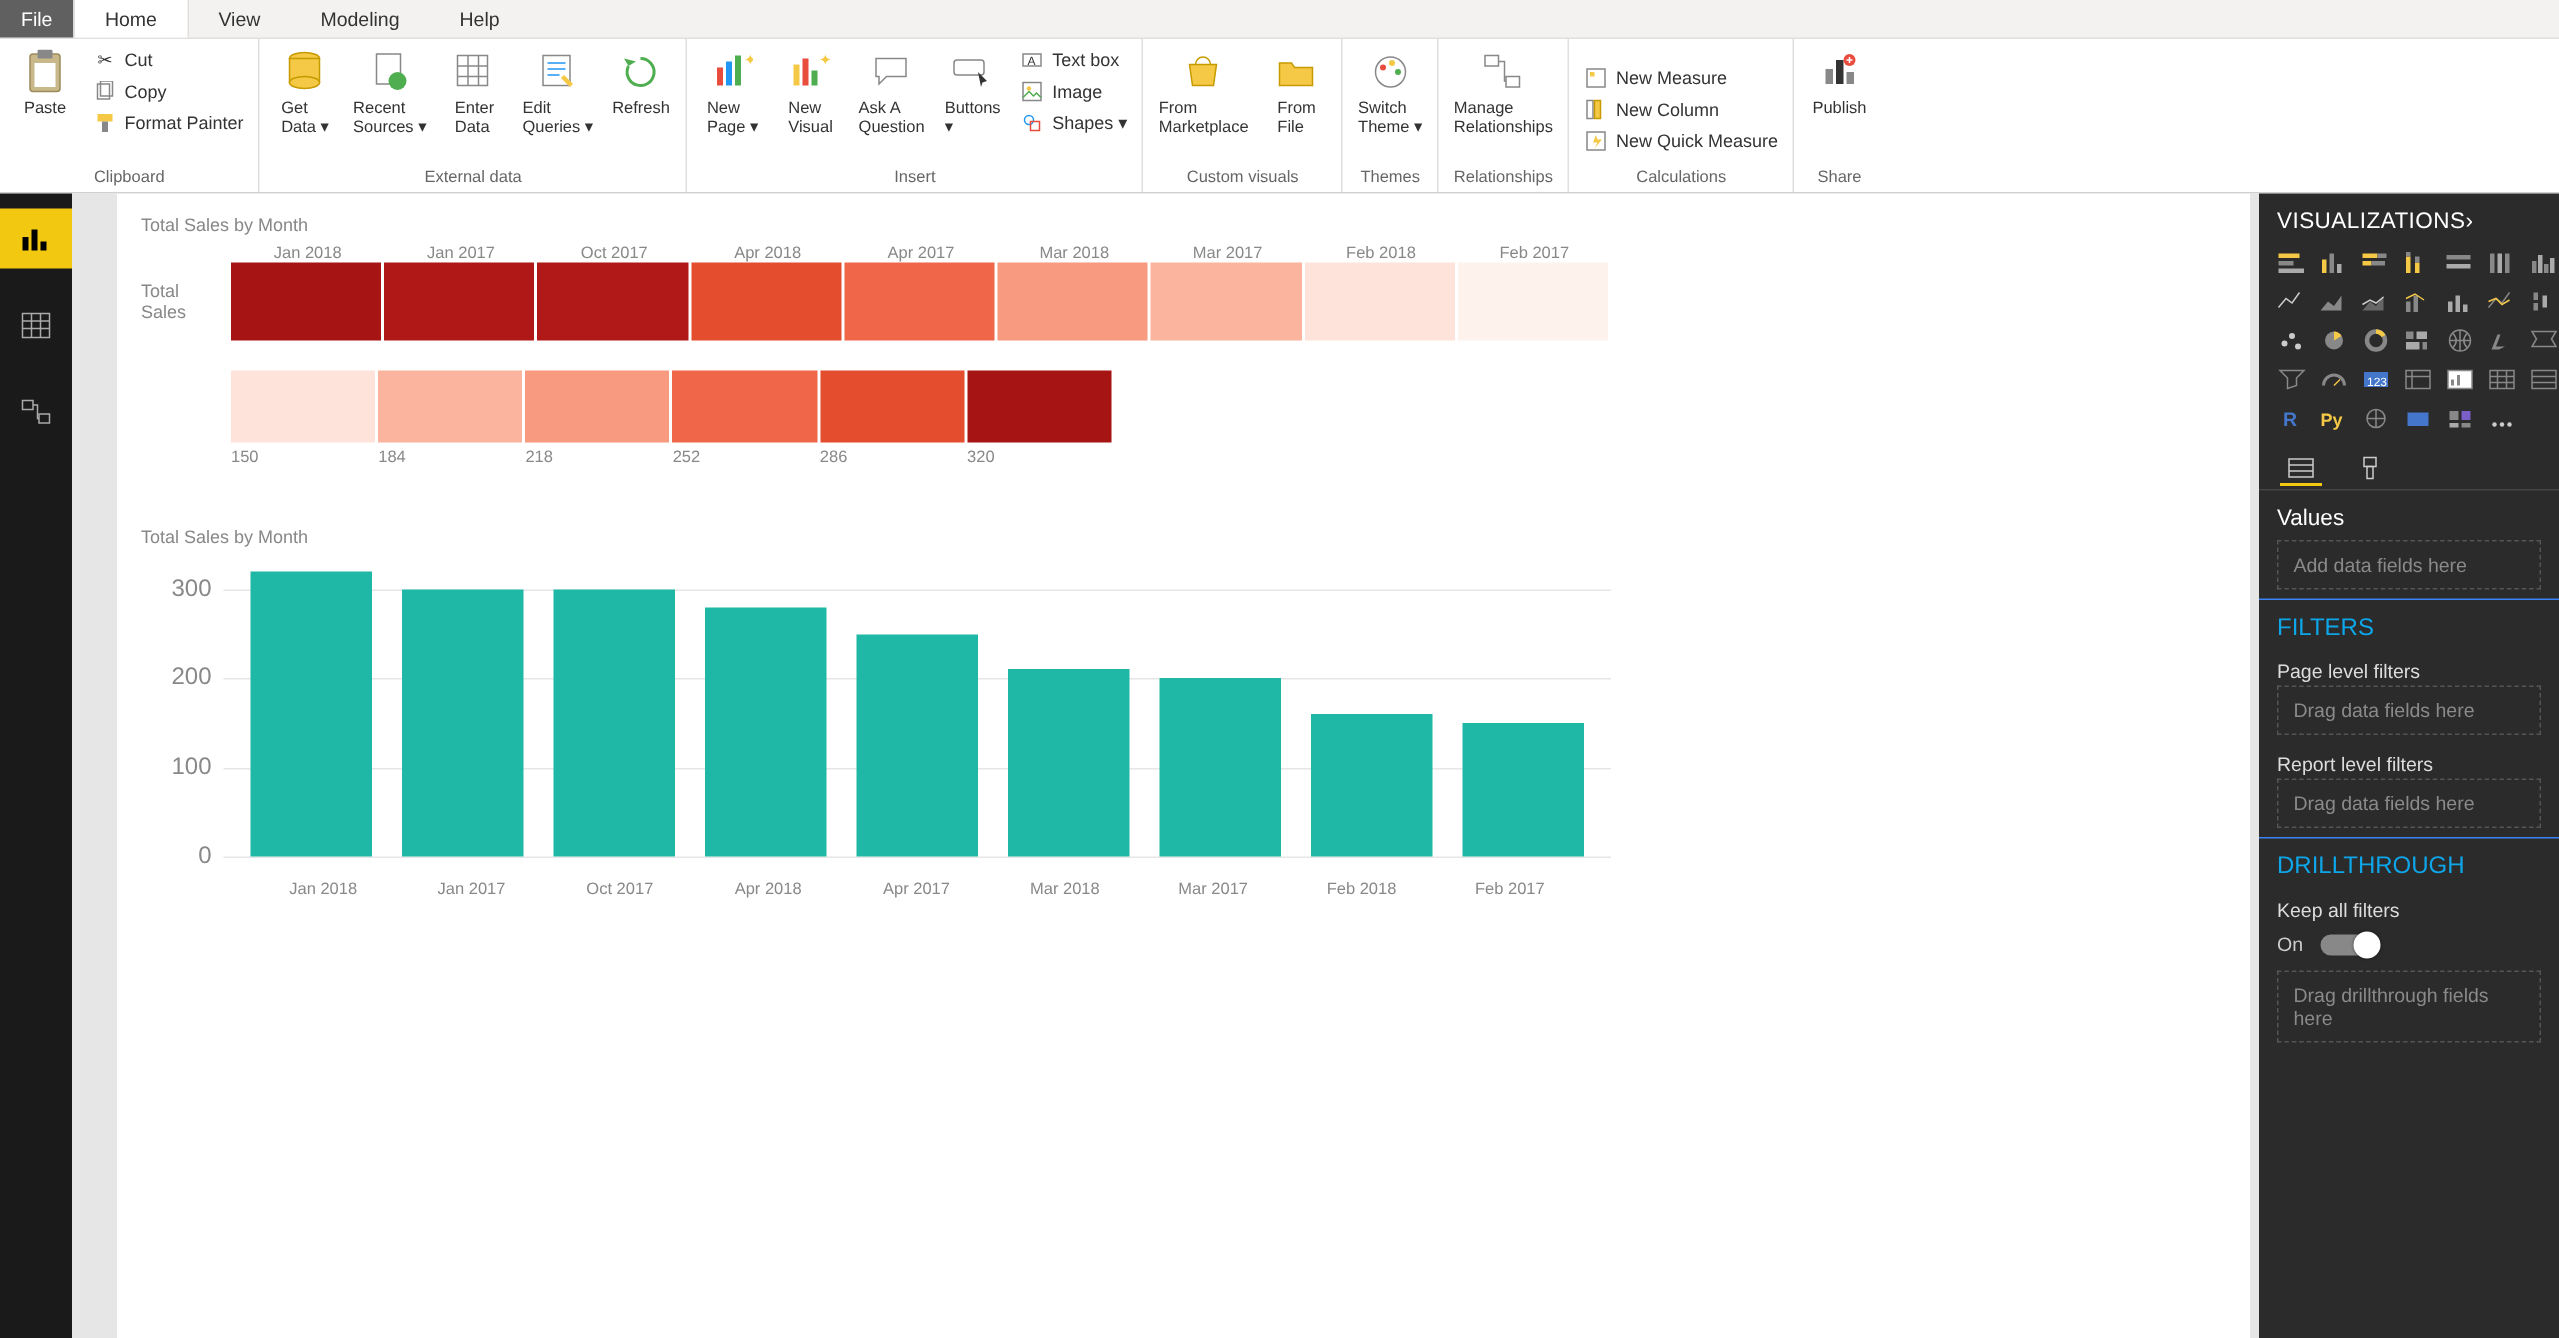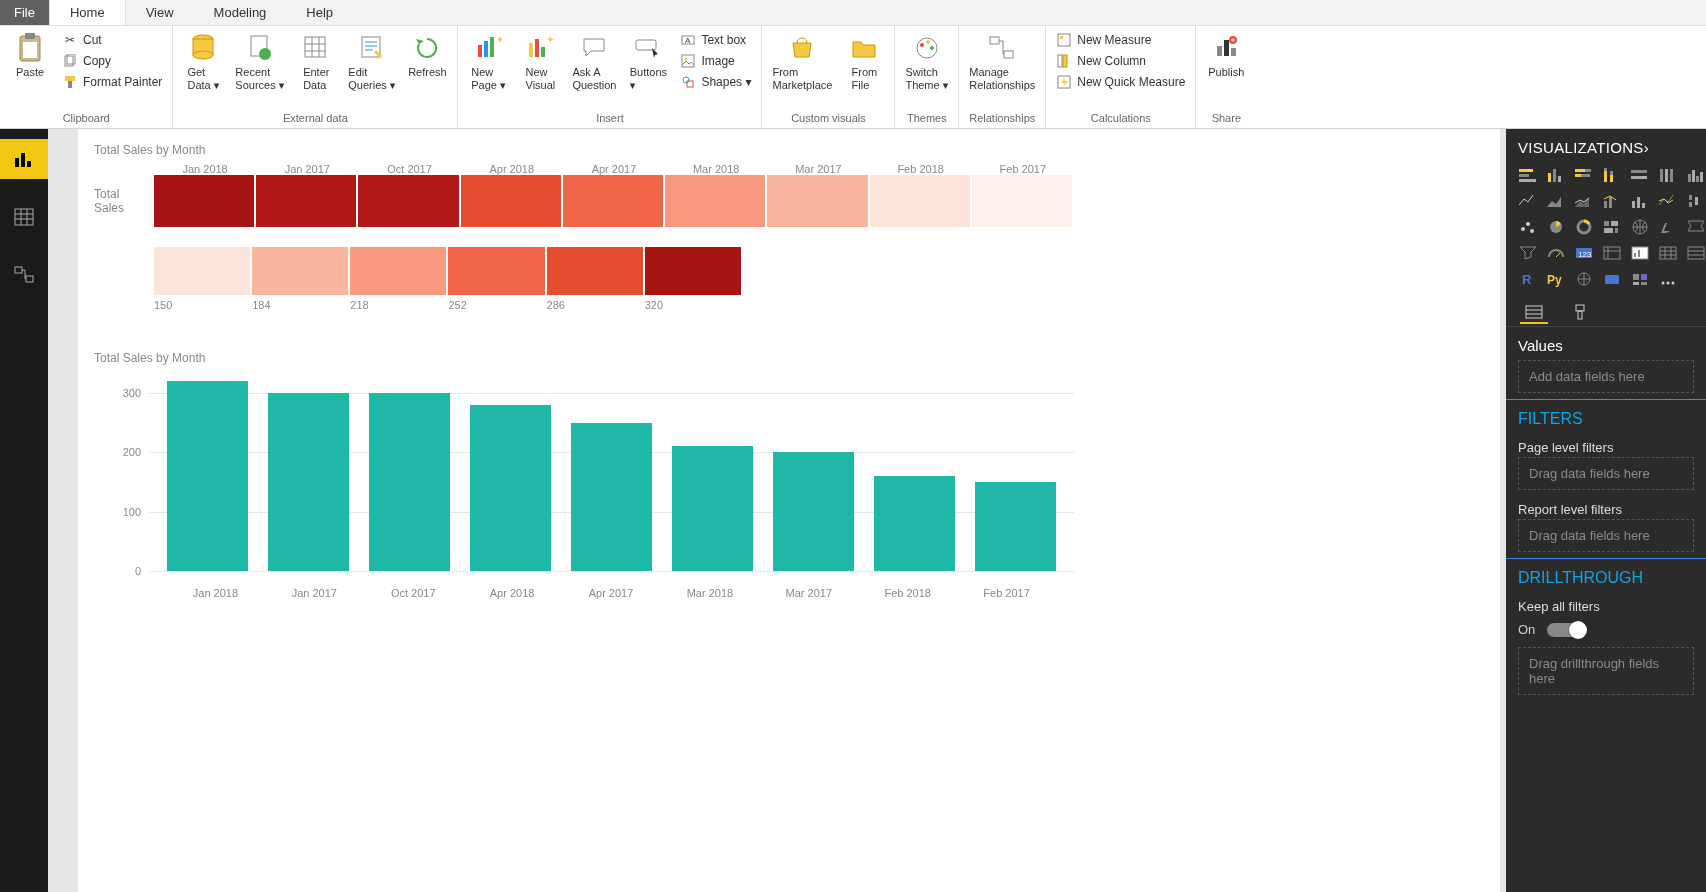--- a/index.html
+++ b/index.html
@@ -57,21 +57,21 @@
   .hm-row { display:flex; align-items:center; }
   .hm-ylabel { width:60px; margin-left:-60px; font-size:12px; color:#888; display:flex; align-items:center; justify-content:flex-end; padding-right:8px; height:52px;}
   .hm-cells { display:flex; flex:1;}
   .hm-cells .cell { flex:1; height:52px; margin-right:2px;}
   .hm-scale { display:flex; margin-top:20px; width:64%;}
   .hm-scale .seg { flex:1; height:48px; margin-right:2px;}
 
   .barchart { margin-top: 40px; }
   .bc-area { position:relative; height:210px; margin-left:54px; border-left:1px solid transparent;}
   .bc-grid { position:absolute; left:0; right:0; height:1px; background:#e6e6e6;}
-  .bc-ylab { position:absolute; left:-44px; width:36px; text-align:right; font-size:11px; color:#888; transform:translateY(-50%);}
+  .bc-ylab { position:absolute; left:-44px; width:36px; text-align:right; font-size:16px; color:#888; transform:translateY(-50%);}
   .bc-bars { position:absolute; left:8px; right:8px; bottom:0; top:0; display:flex; align-items:flex-end; gap:20px; padding:0 10px;}
   .bar { flex:1; background:#1fb8a6; }
   .bc-xlabels { margin-left:54px; display:flex; padding:6px 18px 0 18px;}
   .bc-xlabels span { flex:1; font-size:11px; color:#888; text-align:center;}
 
 </style>
 </head>
 <body>
 
 <div class="menubar">
@@ -315,21 +315,21 @@
           </div>
           <div class="rbtn-label">Manage
 Relationships</div>
         </div>
     </div>
     <div class="group-label">Relationships</div>
   </div>
 
   <div class="group">
     <div class="group-body">
-      <div class="stack" style="margin-top:0;">
+      <div class="stack" style="margin-top:12px;">
         <div class="srow">
             <span class="sicon">
               <svg width="14" height="14">
                 <rect x="1" y="1" width="12" height="12" fill="none" stroke="#888"></rect>
                 <rect x="3" y="3" width="3" height="3" fill="#f5c945"></rect>
               </svg>
             </span>
             <span>New Measure</span>
           </div>
         <div class="srow">

